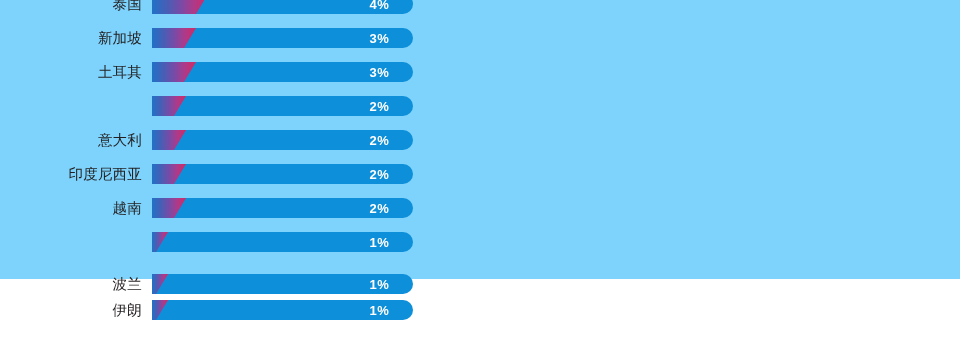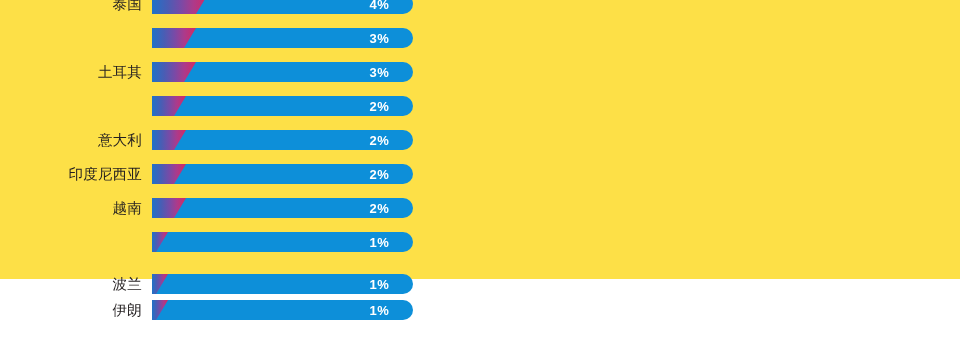--- a/index.html
+++ b/index.html
@@ -11,21 +11,21 @@
     width: 960px;
     height: 345px;
     overflow: hidden;
     font-family: "Liberation Sans", "DejaVu Sans", sans-serif;
   }
 
   #chart-root {
     position: relative;
     width: 960px;
     height: 279px;
-    background: #fde047;
+    background: #7dd3fc;
   }
 
   
   .bar-row {
     position: absolute;
     left: 0;
     height: 20px;
     width: 960px;
   }
 
@@ -93,20 +93,21 @@
 
 <div id="chart-root">
     <div class="bar-row" style="top: -6px; height: 20px;">
       <div class="row-label">泰国</div>
       <div class="bar-track" style="background: rgb(13, 143, 217);">
         <div class="bar-head" style="width: 56px;"></div>
         <div class="bar-value" style="color: rgb(255, 255, 255);">4%</div>
       </div>
     </div>
     <div class="bar-row" style="top: 28px; height: 20px;">
+      <div class="row-label">新加坡</div>
       <div class="bar-track" style="background: rgb(13, 143, 217);">
         <div class="bar-head" style="width: 44px;"></div>
         <div class="bar-value" style="color: rgb(255, 255, 255);">3%</div>
       </div>
     </div>
     <div class="bar-row" style="top: 62px; height: 20px;">
       <div class="row-label">土耳其</div>
       <div class="bar-track" style="background: rgb(13, 143, 217);">
         <div class="bar-head" style="width: 44px;"></div>
         <div class="bar-value" style="color: rgb(255, 255, 255);">3%</div>

